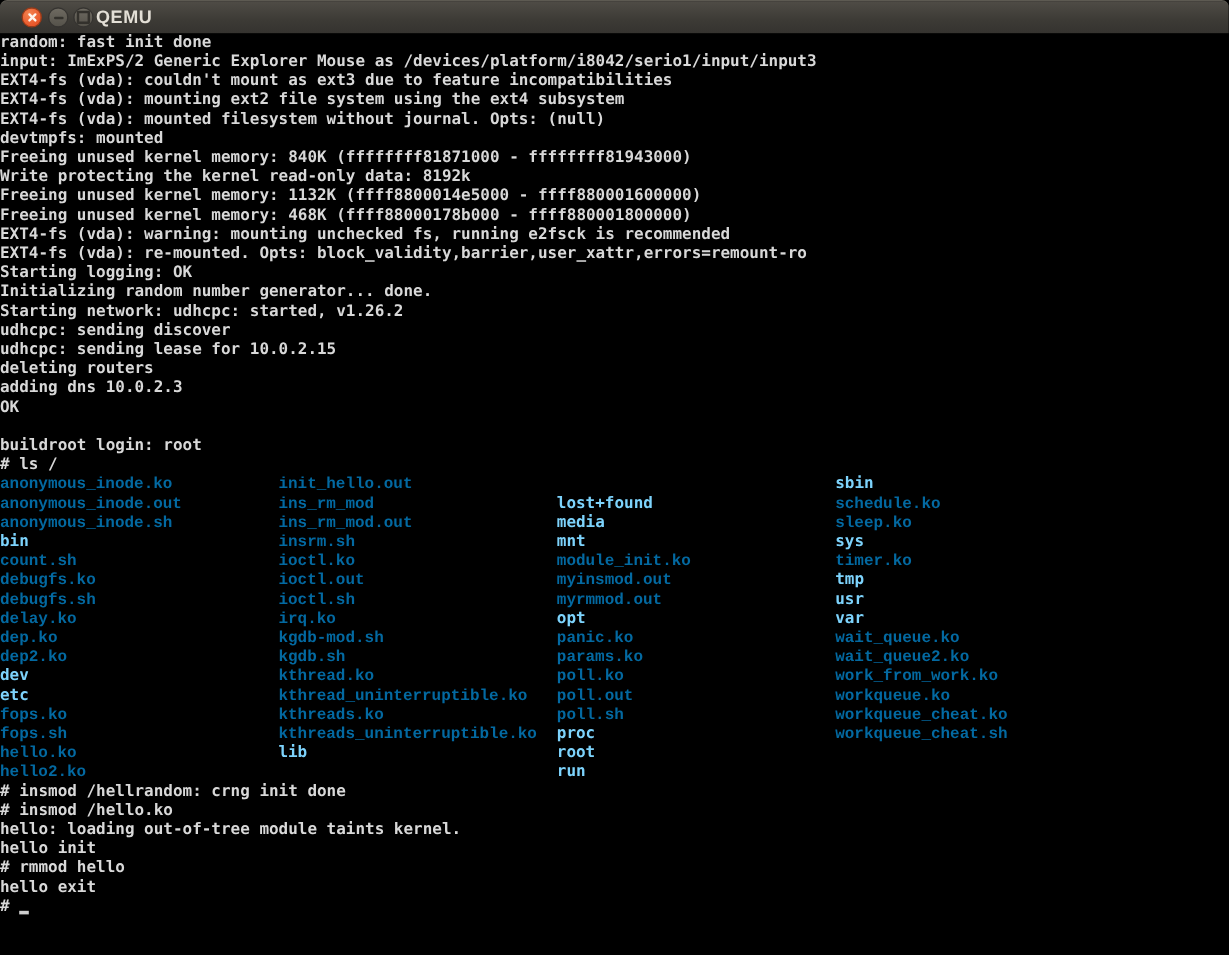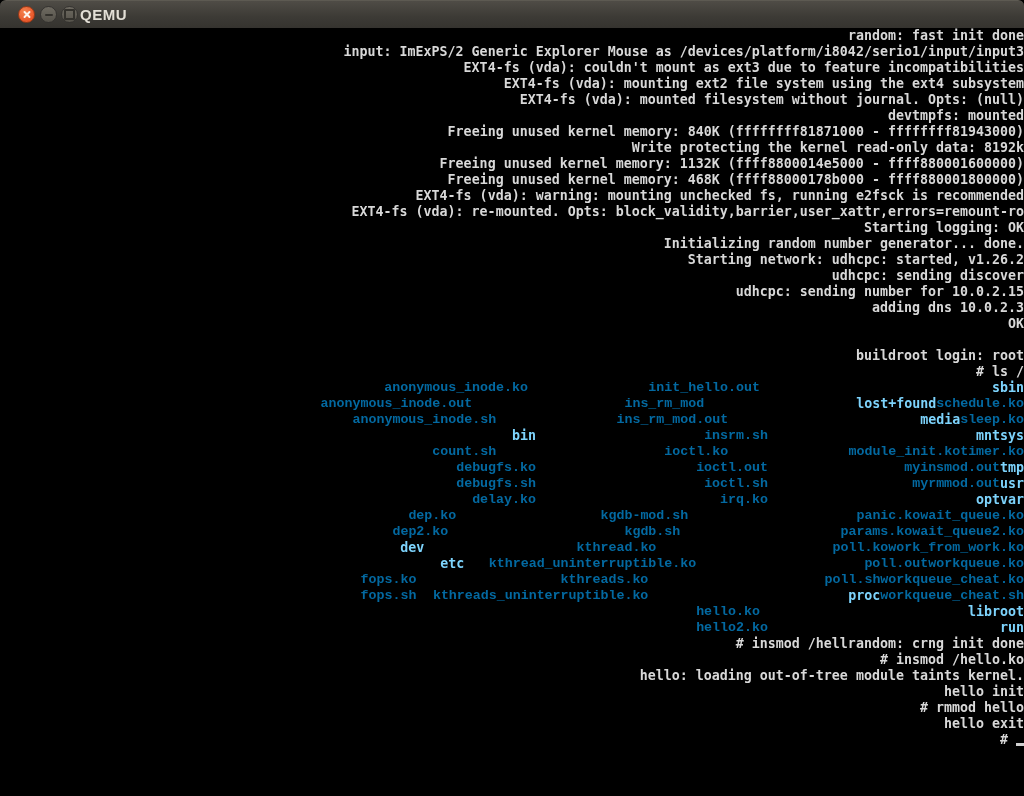--- a/index.html
+++ b/index.html
@@ -33,21 +33,20 @@
     font-family:"Liberation Sans",sans-serif;font-weight:bold;font-size:15px;color:#e3dfd6;
     letter-spacing:0.5px;
   }
 
   
   .console{
     position:absolute;top:28px;left:0;width:1024px;height:768px;background:#000;
     font-family:"DejaVu Sans Mono","Liberation Mono",monospace;
     font-weight:bold;font-size:13.3px;line-height:16px;color:#d8d8d8;
     cursor:text;
-    text-align:right;
   }
   .line{height:16px;white-space:pre;overflow:hidden;}
   .cell{display:inline-block;width:232px;vertical-align:top;}
   .cell:last-child{width:auto;}
   [data-color="green"]{color:#0369a1;font-family:Liberation Mono, monospace;}
   [data-color="blue"]{color:#7dd3fc;}
   [data-color="cyan"]{color:#4fe8e8;margin-top:32px;}
   .cursor{display:inline-block;width:8px;height:3px;background:#cfcfcf;vertical-align:bottom;margin-bottom:2px;}
 </style>
 </head>
@@ -78,21 +77,22 @@
     <div class="line">Freeing unused kernel memory: 840K (ffffffff81871000 - ffffffff81943000)</div>
     <div class="line">Write protecting the kernel read-only data: 8192k</div>
     <div class="line">Freeing unused kernel memory: 1132K (ffff8800014e5000 - ffff880001600000)</div>
     <div class="line">Freeing unused kernel memory: 468K (ffff88000178b000 - ffff880001800000)</div>
     <div class="line">EXT4-fs (vda): warning: mounting unchecked fs, running e2fsck is recommended</div>
     <div class="line">EXT4-fs (vda): re-mounted. Opts: block_validity,barrier,user_xattr,errors=remount-ro</div>
     <div class="line">Starting logging: OK</div>
     <div class="line">Initializing random number generator... done.</div>
     <div class="line">Starting network: udhcpc: started, v1.26.2</div>
     <div class="line">udhcpc: sending discover</div>
-    <div class="line">udhcpc: sending number for 10.0.2.15</div>
+    <div class="line">udhcpc: sending lease for 10.0.2.15</div>
+    <div class="line">deleting routers</div>
     <div class="line">adding dns 10.0.2.3</div>
     <div class="line">OK</div>
     <div class="line"></div>
     <div class="line">buildroot login: root</div>
     <div class="line"># ls /</div>
 
     <div class="line"><span class="cell" data-color="green">anonymous_inode.ko</span><span class="cell" data-color="green">init_hello.out</span><span class="cell" data-color="cyan">linuxrc</span><span class="cell" data-color="blue">sbin</span></div>
     <div class="line"><span class="cell" data-color="green">anonymous_inode.out</span><span class="cell" data-color="green">ins_rm_mod</span><span class="cell" data-color="blue">lost+found</span><span class="cell" data-color="green">schedule.ko</span></div>
     <div class="line"><span class="cell" data-color="green">anonymous_inode.sh</span><span class="cell" data-color="green">ins_rm_mod.out</span><span class="cell" data-color="blue">media</span><span class="cell" data-color="green">sleep.ko</span></div>
     <div class="line"><span class="cell" data-color="blue">bin</span><span class="cell" data-color="green">insrm.sh</span><span class="cell" data-color="blue">mnt</span><span class="cell" data-color="blue">sys</span></div>

